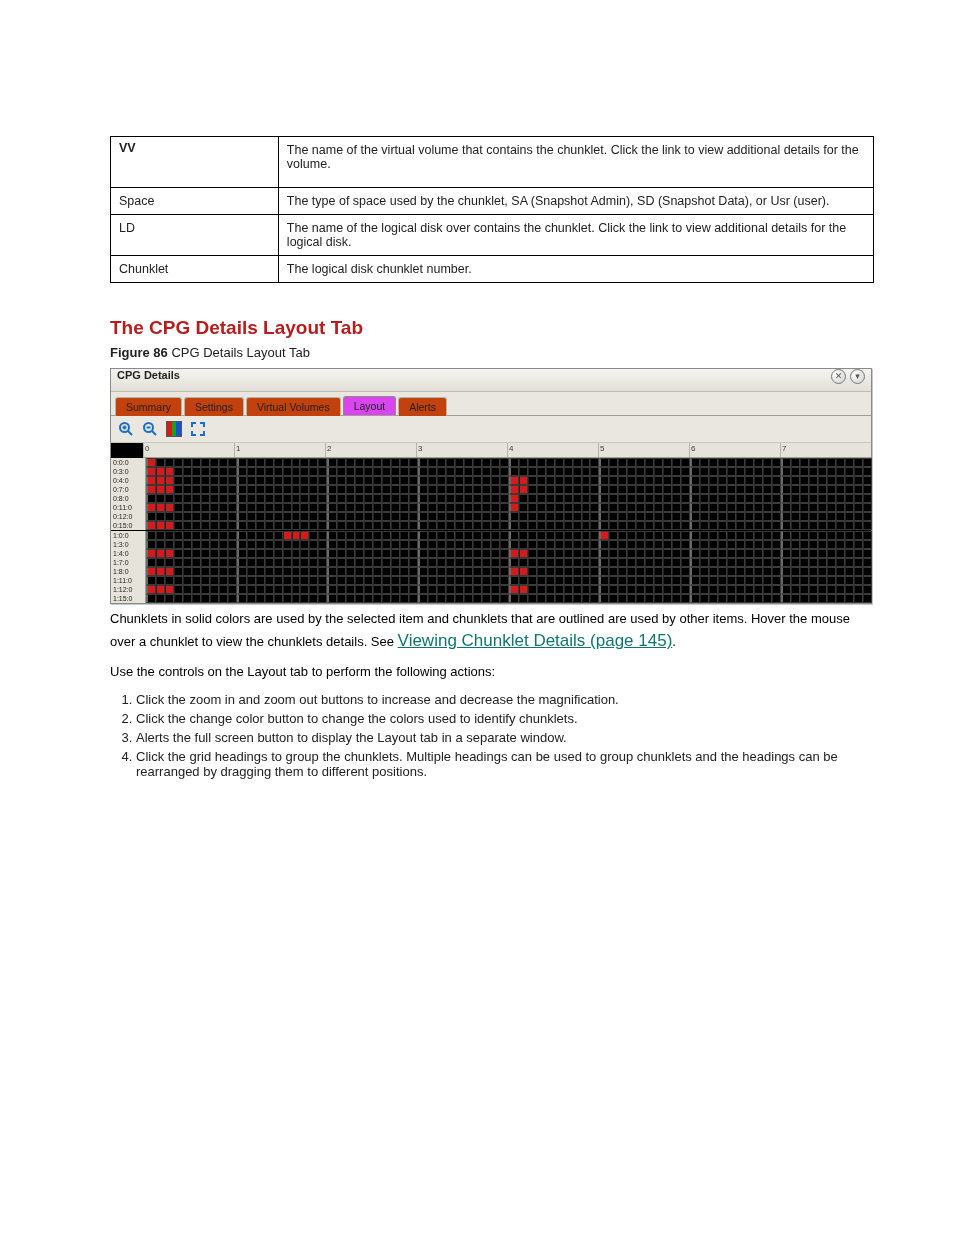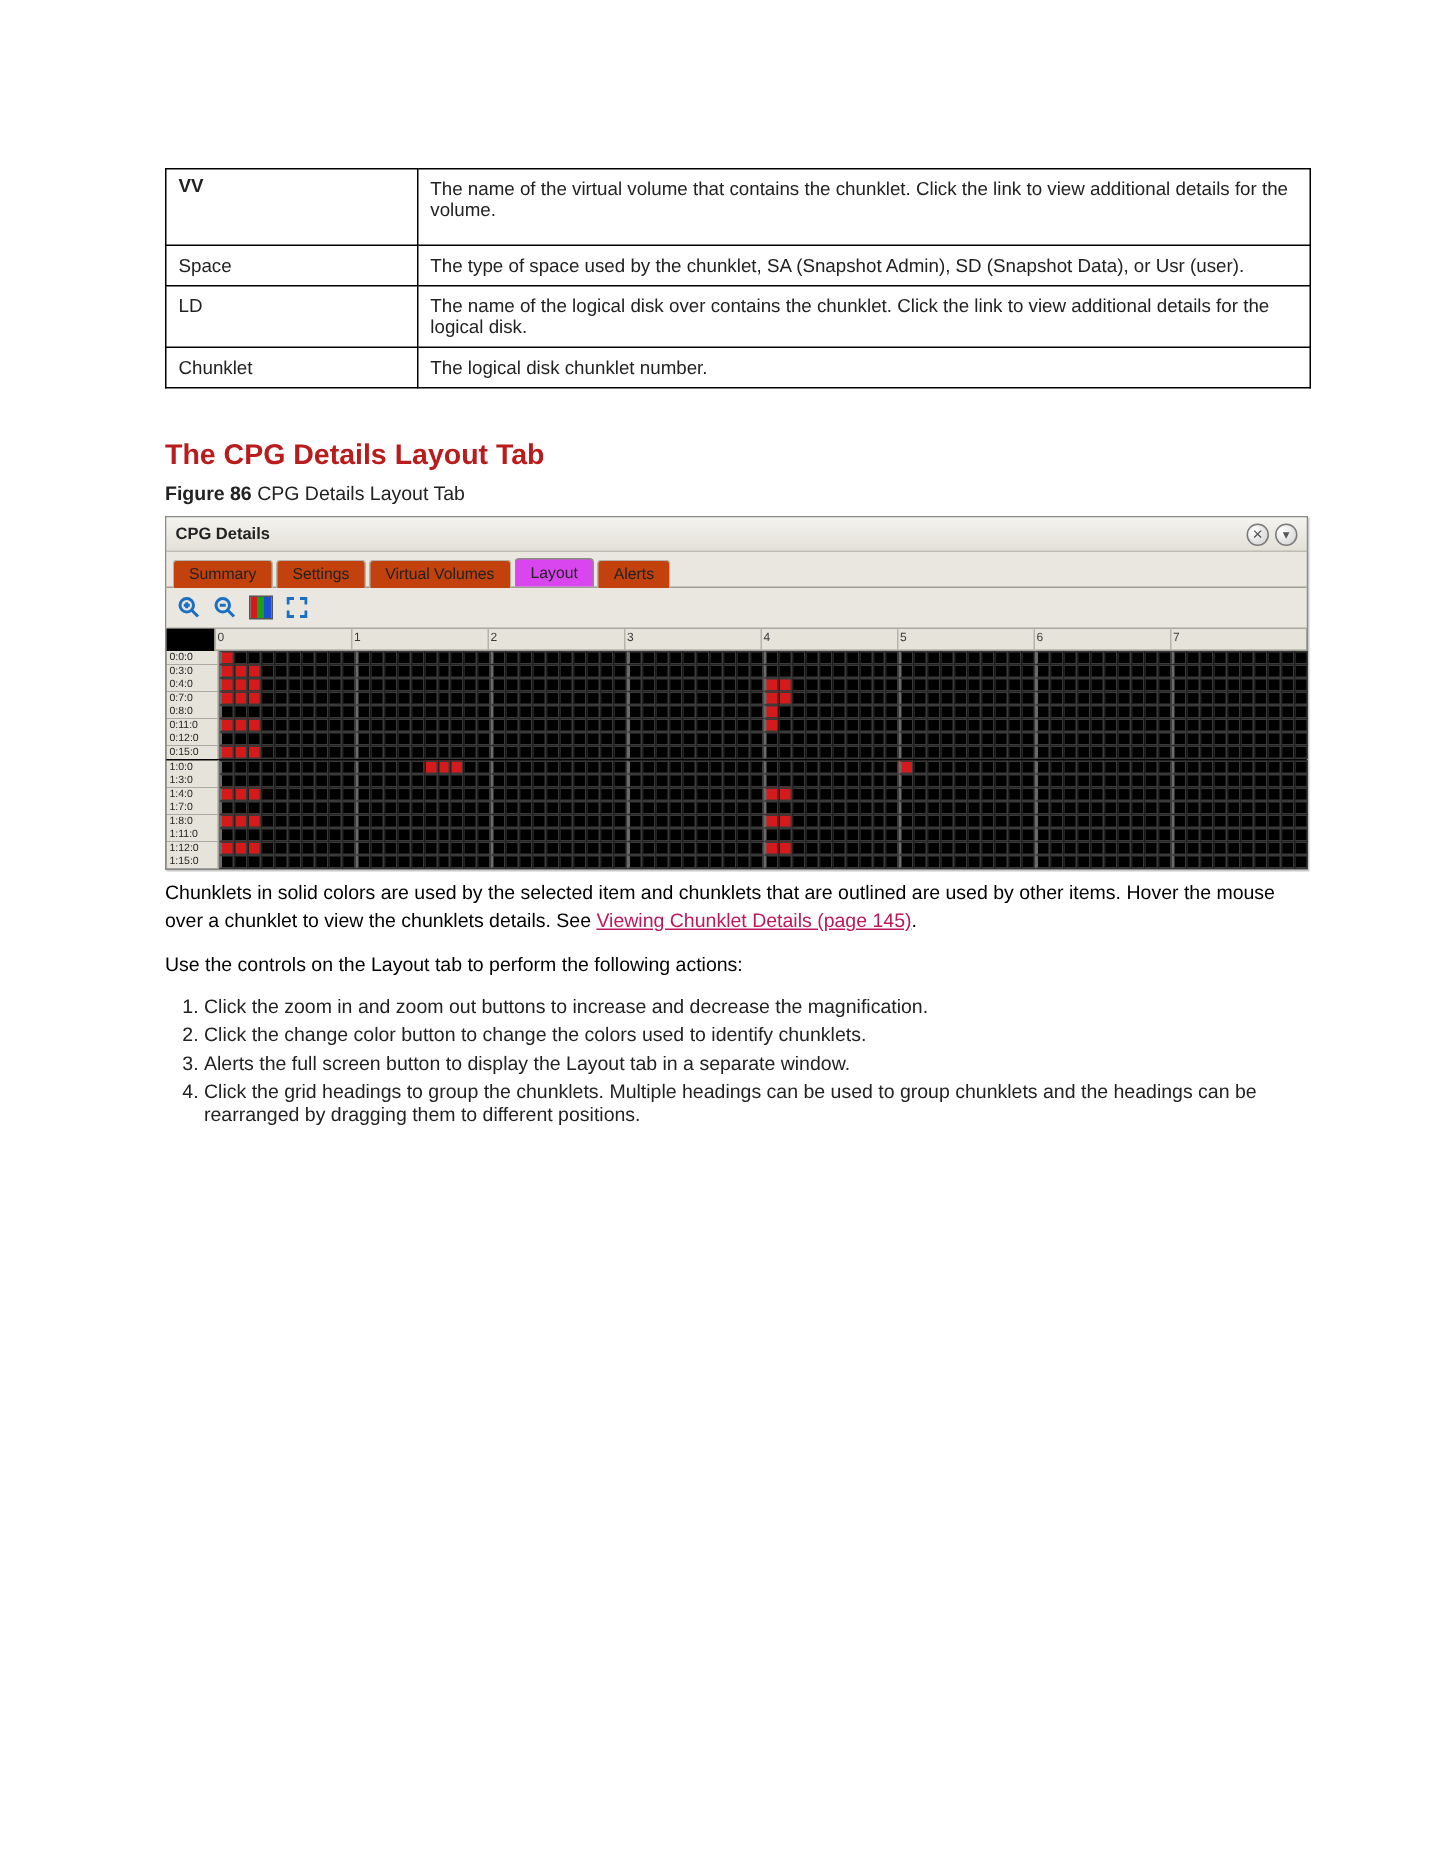--- a/index.html
+++ b/index.html
@@ -8,21 +8,21 @@
     background: #ffffff;
     font-family: Arial, Helvetica, sans-serif;
     font-size: 13px;
     color: #222;
   }
   .page {
     width: 954px;
     height: 1235px;
     position: relative;
     box-sizing: border-box;
-    padding: 72px 80px 40px 110px;
+    padding: 96px 80px 40px 110px;
   }
 
   
   .top-table {
     width: 100%;
     border-collapse: collapse;
     margin-top: 40px;
   }
   .top-table td {
     border: 1px solid #000;
@@ -50,43 +50,42 @@
     line-height: 1.45;
     margin: 6px 0 10px 0;
     color: #000;
   }
   .figcap {
     font-size: 13px;
     margin: 6px 0;
   }
   .figcap b { font-weight: bold; }
   a.xref {
-    color: #be185d;
+    color: #0f766e;
     text-decoration: underline;
-    font-size: 13px;
+    font-size: 17px;
   }
   .numlist {
     margin: 6px 0;
     padding-left: 26px;
     font-size: 13px;
   }
   .numlist li { margin: 4px 0; }
 
   
   .panel {
     width: 760px;
     border: 1px solid #8a8a8a;
     box-shadow: 1px 1px 0 #c9c9c9;
     margin: 8px 0 4px 0;
     font-size: 11px;
     background: #e9e7df;
   }
   .panel-titlebar {
     display: flex;
-    align-items: center;
     justify-content: space-between;
     height: 22px;
     padding: 0 6px;
     background: linear-gradient(#f4f3ef,#e2e0d7);
     border-bottom: 1px solid #bdbdb4;
   }
   .panel-title {
     font-weight: bold;
     font-size: 11px;
     color: #222;

